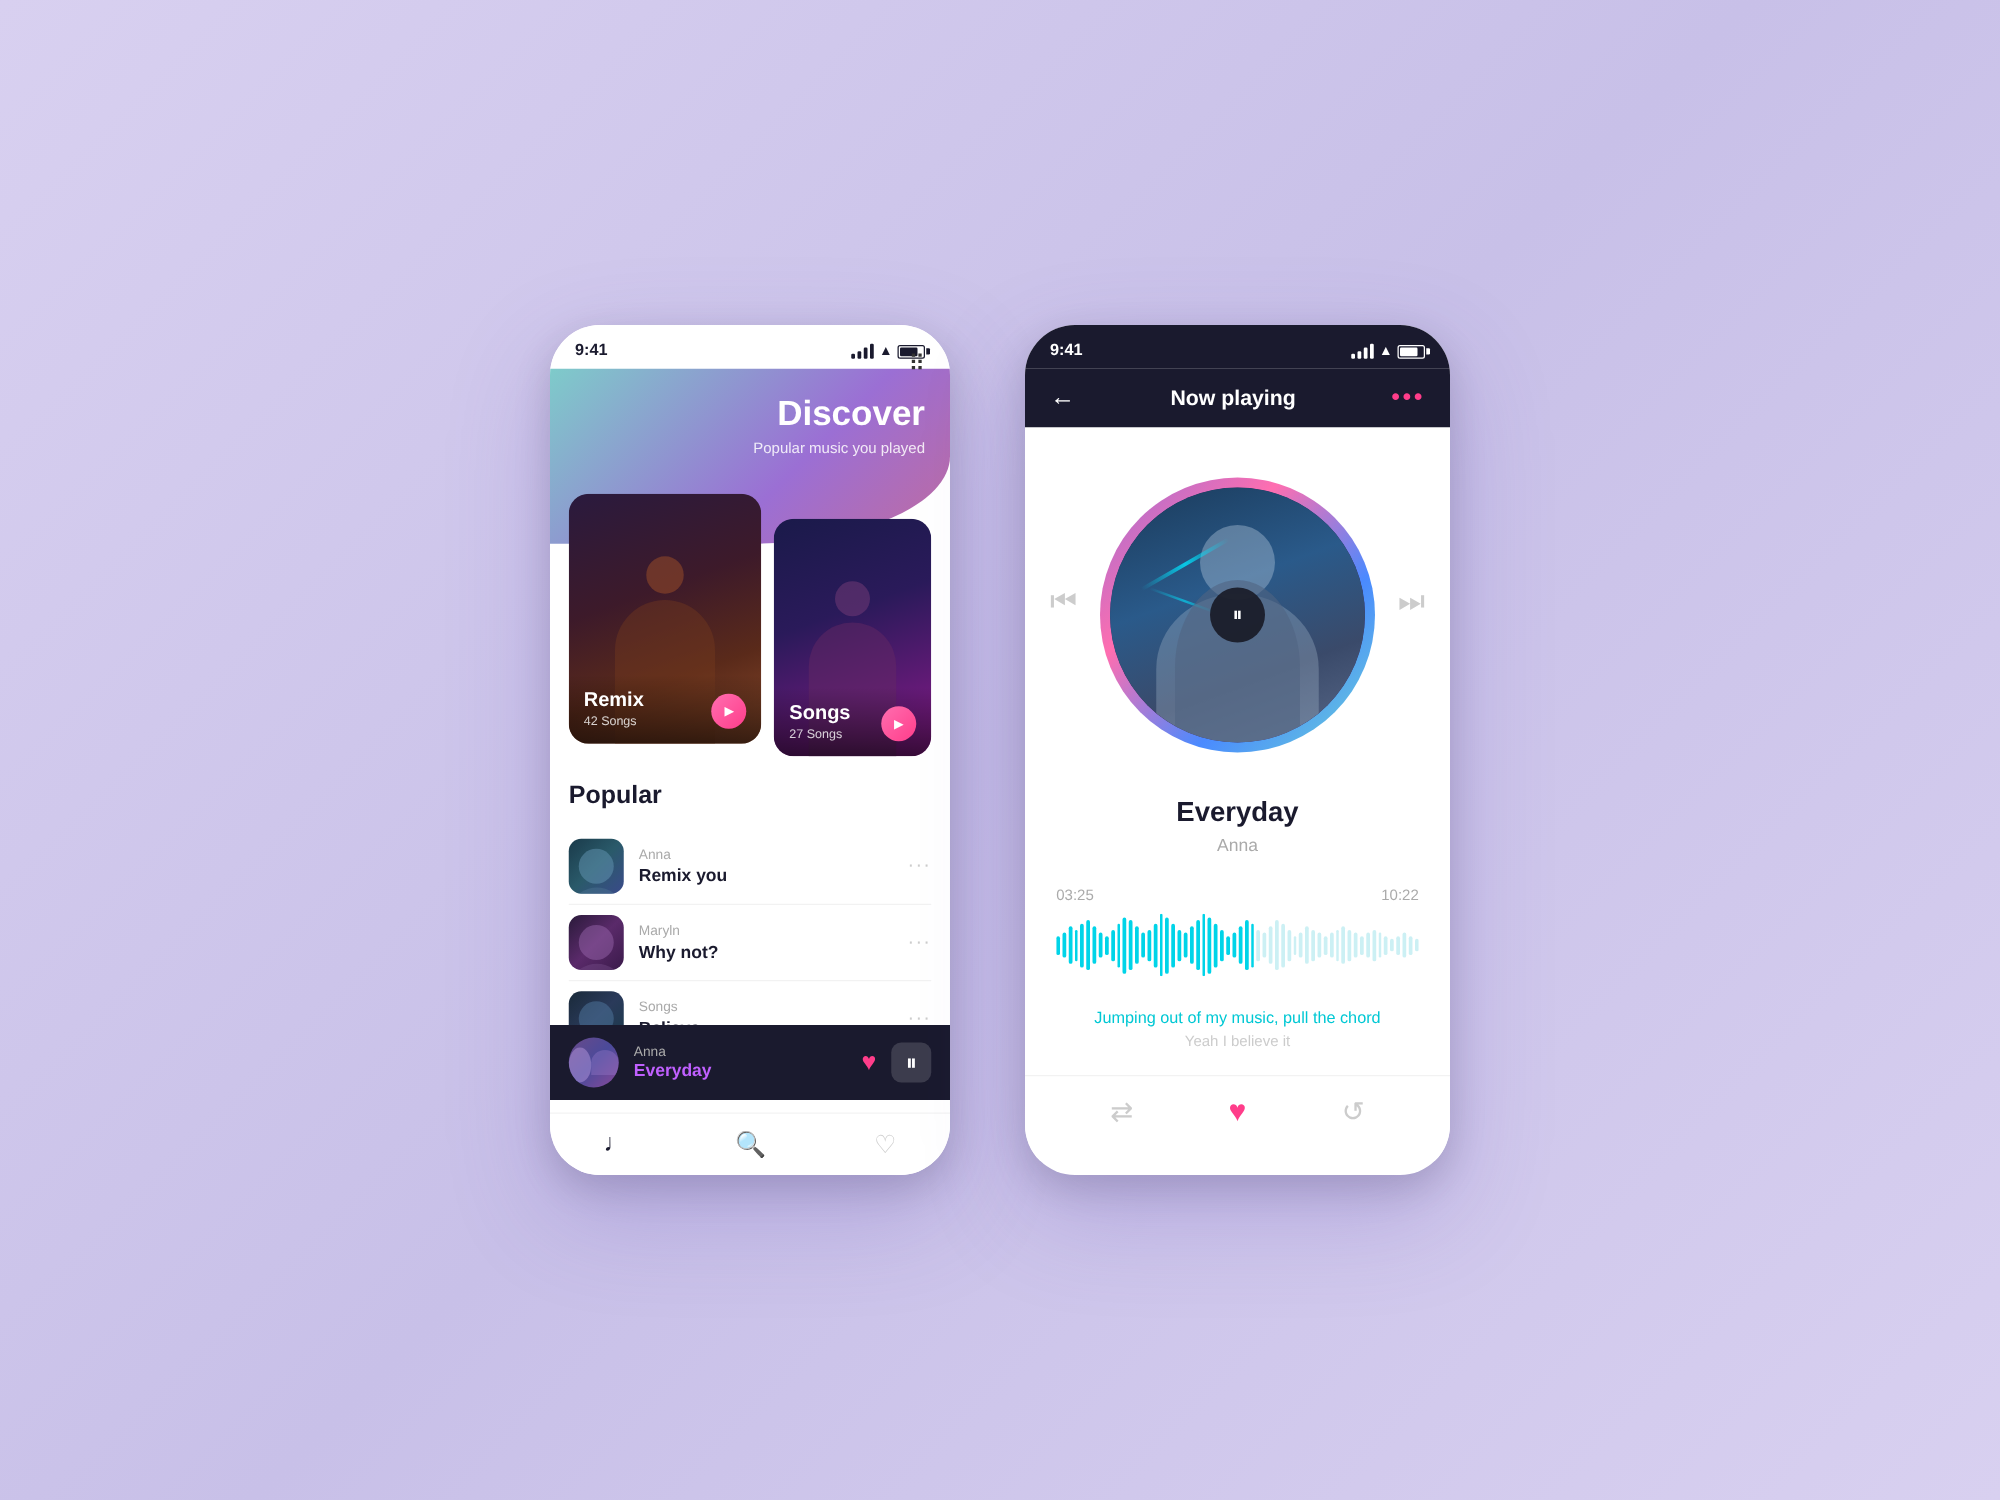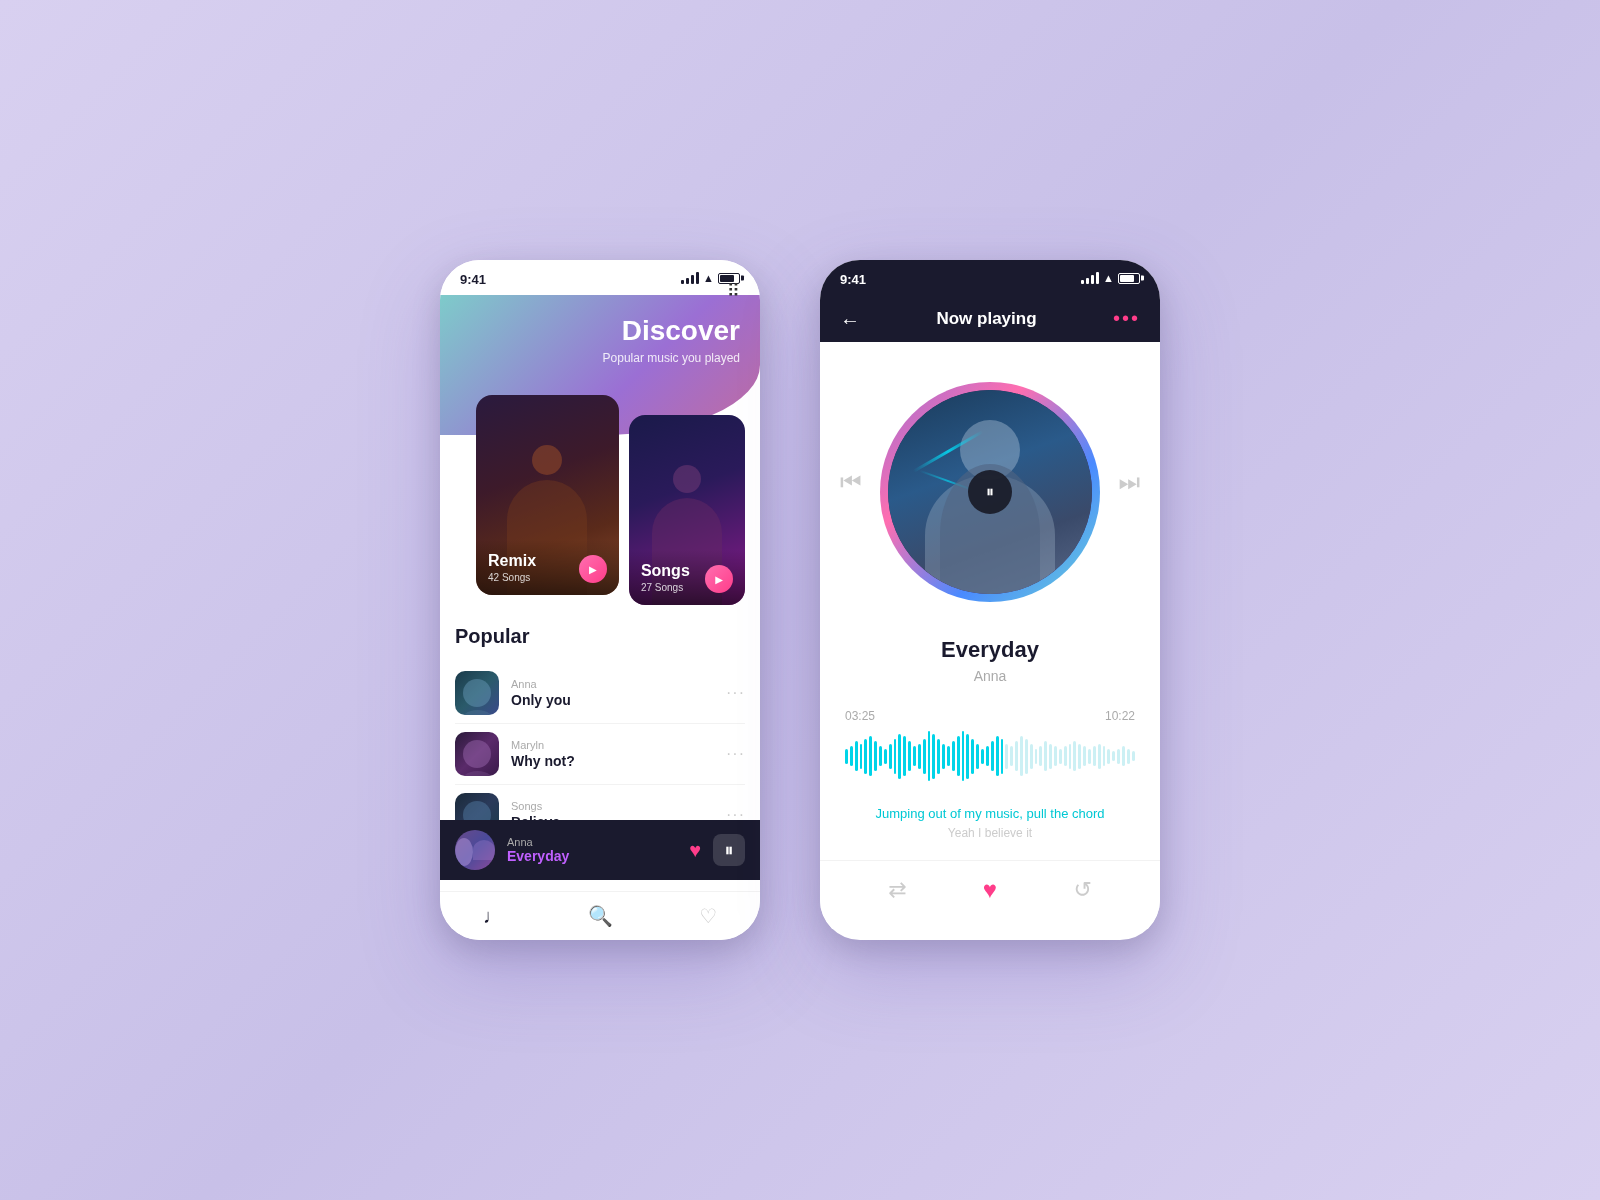--- a/index.html
+++ b/index.html
@@ -37,21 +37,21 @@
     .phone-2 {
       width: 340px;
       height: 680px;
       background: #fff;
     }
 
     
     .status-bar {
       display: flex;
       justify-content: space-between;
-      align-items: flex-start;
+      align-items: flex-end;
       padding: 12px 20px 8px;
       font-size: 13px;
       font-weight: 600;
       gap: 40px;
     }
 
     .status-bar-dark {
       background: #1a1a2e;
       color: #fff;
     }
@@ -146,21 +146,20 @@
       cursor: pointer;
     }
 
     .cards-section {
       display: flex;
       gap: 10px;
       padding: 0 15px;
       margin-top: -40px;
       position: relative;
       z-index: 2;
-      margin-left: 21px;
     }
 
     .music-card {
       border-radius: 16px;
       overflow: hidden;
       position: relative;
       cursor: pointer;
     }
 
     .music-card-1 {
@@ -624,21 +623,21 @@
     <div class="popular-section">
       <div class="popular-title">Popular</div>
 
       <div class="song-item">
         <div class="song-thumb song-thumb-bg-1">
           <div style="width:28px;height:28px;background:rgba(100,150,180,0.5);border-radius:50%;margin:8px auto 3px;"></div>
           <div style="width:35px;height:25px;background:rgba(80,120,150,0.4);border-radius:50% 50% 0 0;margin:0 auto;"></div>
         </div>
         <div class="song-info">
           <div class="song-artist">Anna</div>
-          <div class="song-title">Only you</div>
+          <div class="song-title">Remix you</div>
         </div>
         <div class="song-more">···</div>
       </div>
 
       <div class="song-item">
         <div class="song-thumb song-thumb-bg-2">
           <div style="width:28px;height:28px;background:rgba(150,100,170,0.5);border-radius:50%;margin:8px auto 3px;"></div>
           <div style="width:35px;height:25px;background:rgba(120,80,140,0.4);border-radius:50% 50% 0 0;margin:0 auto;"></div>
         </div>
         <div class="song-info">

